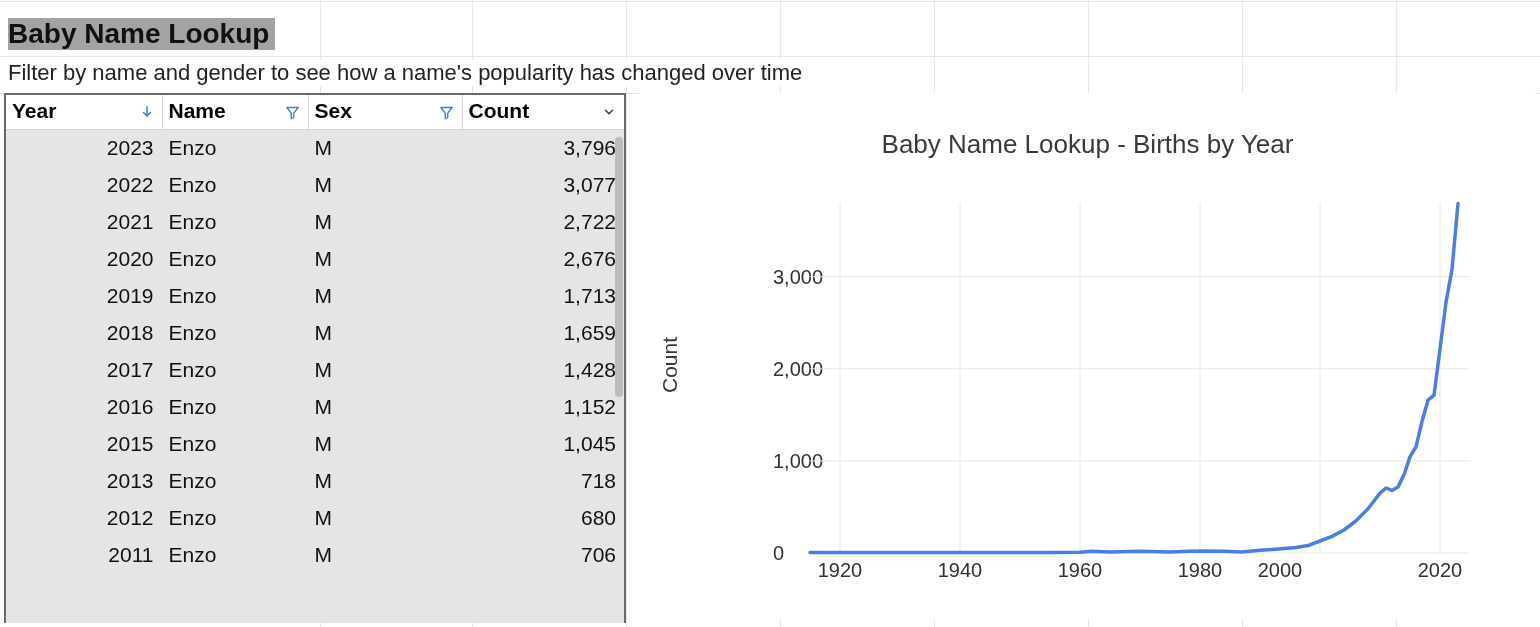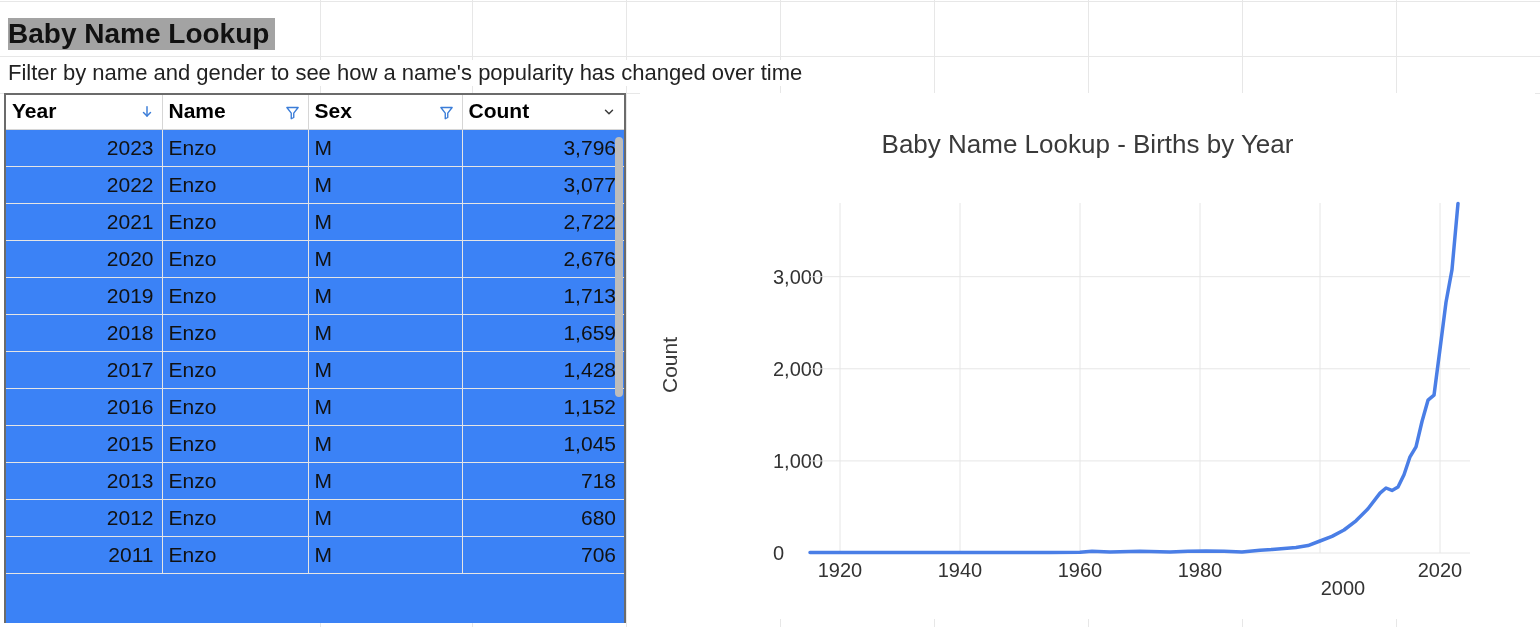--- a/index.html
+++ b/index.html
@@ -57,21 +57,21 @@
       padding-right: 6px;
     }
 
     
     .table-wrap {
       position: absolute;
       left: 4px;
       top: 93px;
       width: 622px;
       height: 530px;
-      background: #3b82f6;
+      background: #e5e5e5;
       border: 2px solid #6b6b6b;
       border-bottom: none;
       overflow: hidden;
     }
     table.data {
       border-collapse: collapse;
       width: 100%;
       font-size: 21px;
     }
     table.data th {
@@ -357,21 +357,21 @@
         <div class="y-tick-label" style="top: 460px;">0</div>
         <div class="y-tick-label" style="top: 367.895px;">1,000</div>
         <div class="y-tick-label" style="top: 275.789px;">2,000</div>
         <div class="y-tick-label" style="top: 183.684px;">3,000</div>
       </div>
     <div id="xtick-labels">
         <div class="x-tick-label" style="left: 200px;">1920</div>
         <div class="x-tick-label" style="left: 320px;">1940</div>
         <div class="x-tick-label" style="left: 440px;">1960</div>
         <div class="x-tick-label" style="left: 560px;">1980</div>
-        <div class="x-tick-label" style="left: 703px; margin-top: 18px;">2000</div>
+        <div class="x-tick-label" style="left: 640px;">2000</div>
         <div class="x-tick-label" style="left: 800px;">2020</div>
       </div>
     <div class="plot-area">
       <svg class="plot" viewBox="0 0 660 350" preserveAspectRatio="none">
         <g class="grid" id="ygrid">
             <line x1="0" x2="660" y1="350" y2="350"></line>
             <line x1="0" x2="660" y1="257.89473684210526" y2="257.89473684210526"></line>
             <line x1="0" x2="660" y1="165.78947368421055" y2="165.78947368421055"></line>
             <line x1="0" x2="660" y1="73.68421052631578" y2="73.68421052631578"></line>
           </g>

